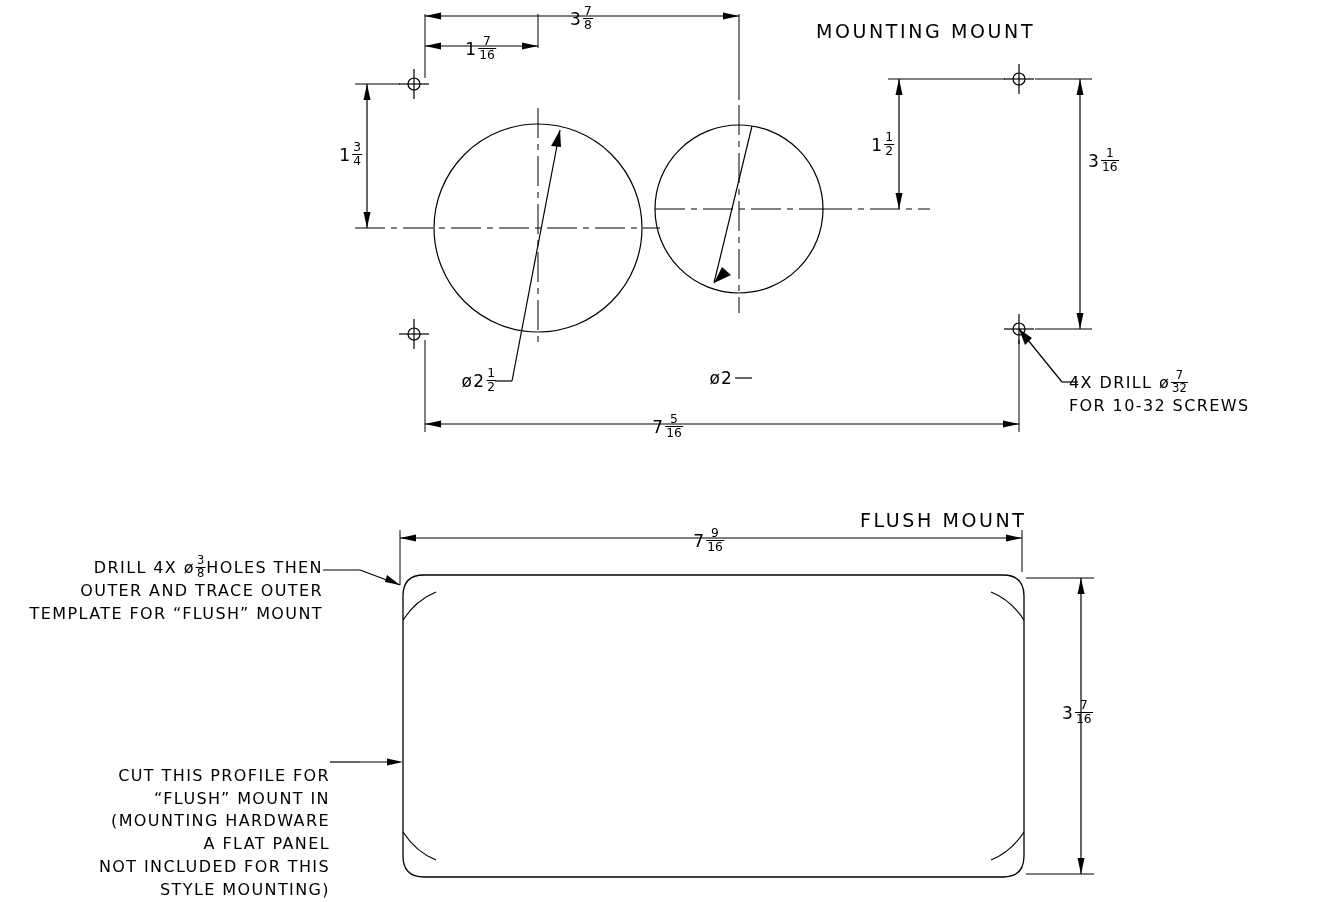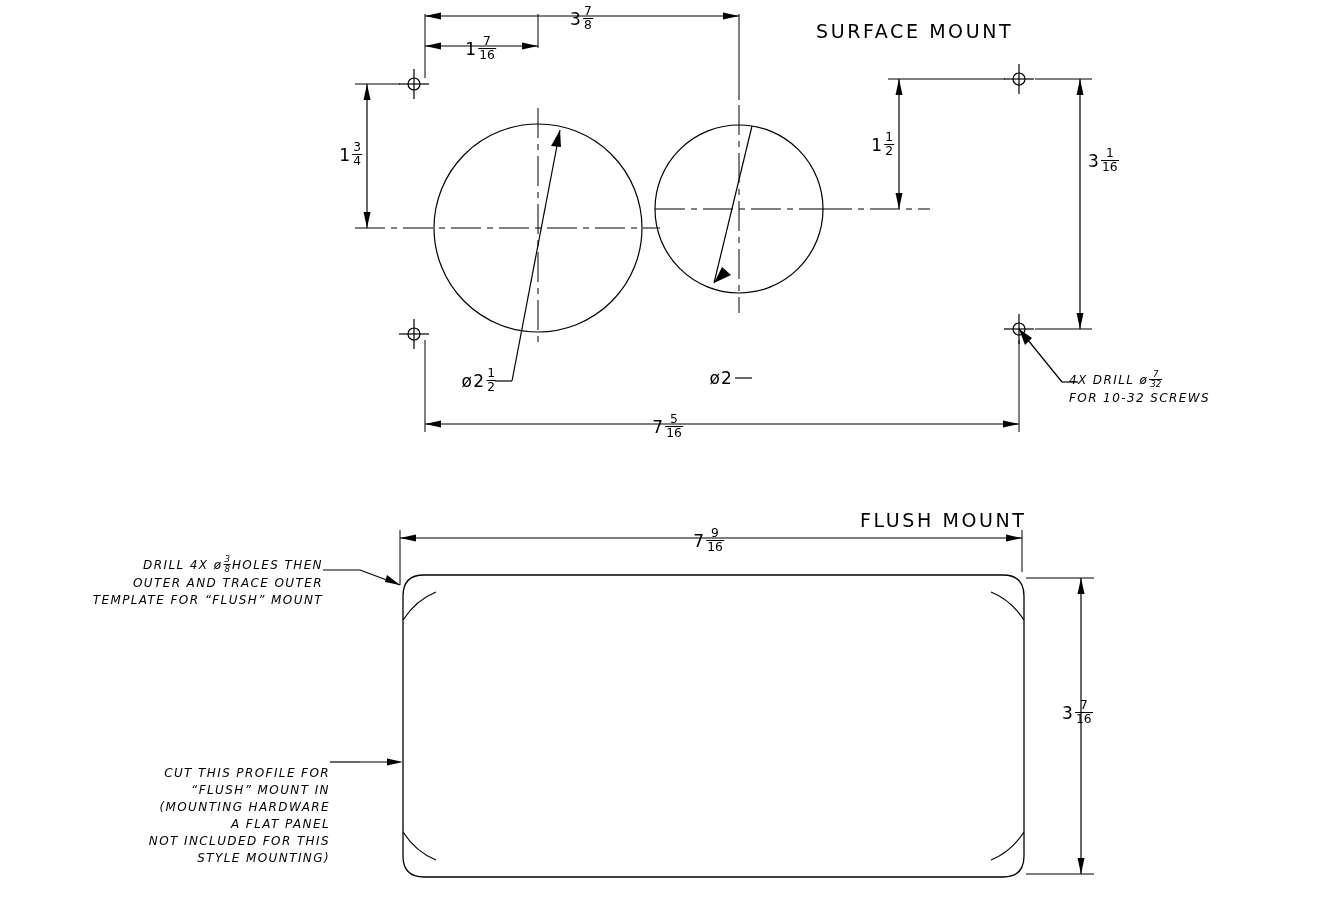--- a/index.html
+++ b/index.html
@@ -53,21 +53,21 @@
   .dimtxt {
     position: absolute;
     font-size: 17px;
     letter-spacing: 1.2px;
     white-space: nowrap;
     display: flex;
     align-items: center;
   }
   .ctr { transform: translateX(-50%); }
   .rt { transform: translateX(-100%); }
-  .note { position: absolute; font-size: 12px; letter-spacing: 1.4px; line-height: 1.42; white-space: nowrap; font-style: italic; }
+  .note { position: absolute; font-size: 16px; letter-spacing: 1.4px; line-height: 1.42; white-space: nowrap; }
   .note.right { text-align: right; }
   .note.left { text-align: left; }
 </style>
 </head>
 <body>
 
 <div id="sheet">
 
   <svg width="1323" height="902" viewBox="0 0 1323 902">
     <g stroke="#000" fill="none" stroke-width="1.2" shape-rendering="geometricPrecision">
@@ -214,21 +214,21 @@
 
       <g>
         <line x1="330" y1="762" x2="360" y2="762"></line>
         <line x1="360" y1="762" x2="398" y2="762"></line>
         <path d="M403,762 L387,758.5 L387,765.5 Z" fill="#000" stroke="none"></path>
       </g>
 
     </g>
   </svg>
 
-  <div class="lbl title" style="left:816px; top:21px;">SURFACE MOUNT</div>
+  <div class="lbl title" style="left:816px; top:21px;">MOUNTING MOUNT</div>
 
   <div class="lbl title" style="left:820px; top:510px;margin-left:40px;">FLUSH MOUNT</div>
 
   <div class="dimtxt ctr" style="left:582px; top:6px;">
     <span>3</span>
       <span class="frac">
         <span class="num">7</span>
         <span class="den">8</span>
       </span>
   </div>

